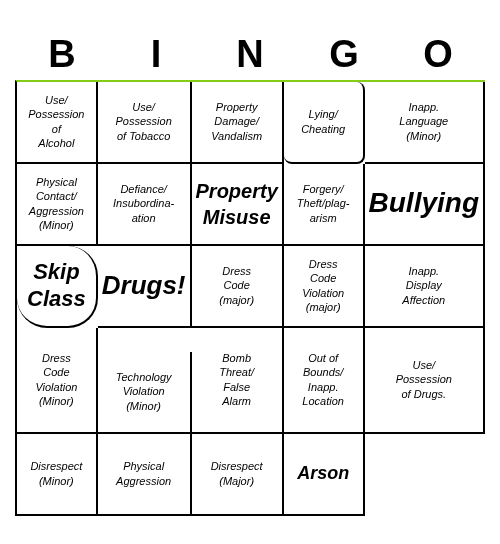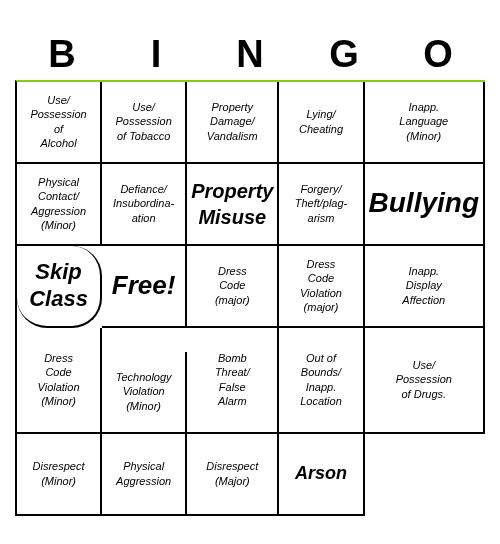--- a/index.html
+++ b/index.html
@@ -88,41 +88,41 @@
   <div class="bingo-cell" style="white-space: pre-line;">Use/
 Possession
 of
 Alcohol</div>
       <div class="bingo-cell" style="white-space: pre-line;">Use/
 Possession
 of Tobacco</div>
       <div class="bingo-cell" style="white-space: pre-line;">Property
 Damage/
 Vandalism</div>
-      <div class="bingo-cell" style="white-space: pre-line;">Lying/
+      <div class="bingo-cell" style="white-space: pre-line; border-radius: 8px;">Lying/
 Cheating</div>
       <div class="bingo-cell" style="white-space: pre-line;">Inapp.
 Language
 (Minor)</div>
       <div class="bingo-cell" style="white-space: pre-line;">Physical
 Contact/
 Aggression
 (Minor)</div>
       <div class="bingo-cell" style="white-space: pre-line;">Defiance/
 Insubordina-
 ation</div>
       <div class="bingo-cell property-misuse" style="white-space: pre-line;">Property
 Misuse</div>
       <div class="bingo-cell" style="white-space: pre-line;">Forgery/
 Theft/plag-
 arism</div>
       <div class="bingo-cell bullying" style="white-space: pre-line;">Bullying</div>
       <div class="bingo-cell skip-class" style="white-space: pre-line; border-radius: 30px;">Skip
 Class</div>
-      <div class="bingo-cell free" style="white-space: pre-line;">Free!</div>
+      <div class="bingo-cell free" style="white-space: pre-line;">Drugs!</div>
       <div class="bingo-cell" style="white-space: pre-line;">Dress
 Code
 (major)</div>
       <div class="bingo-cell" style="white-space: pre-line;">Dress
 Code
 Violation
 (major)</div>
       <div class="bingo-cell" style="white-space: pre-line;">Inapp.
 Display
 Affection</div>

